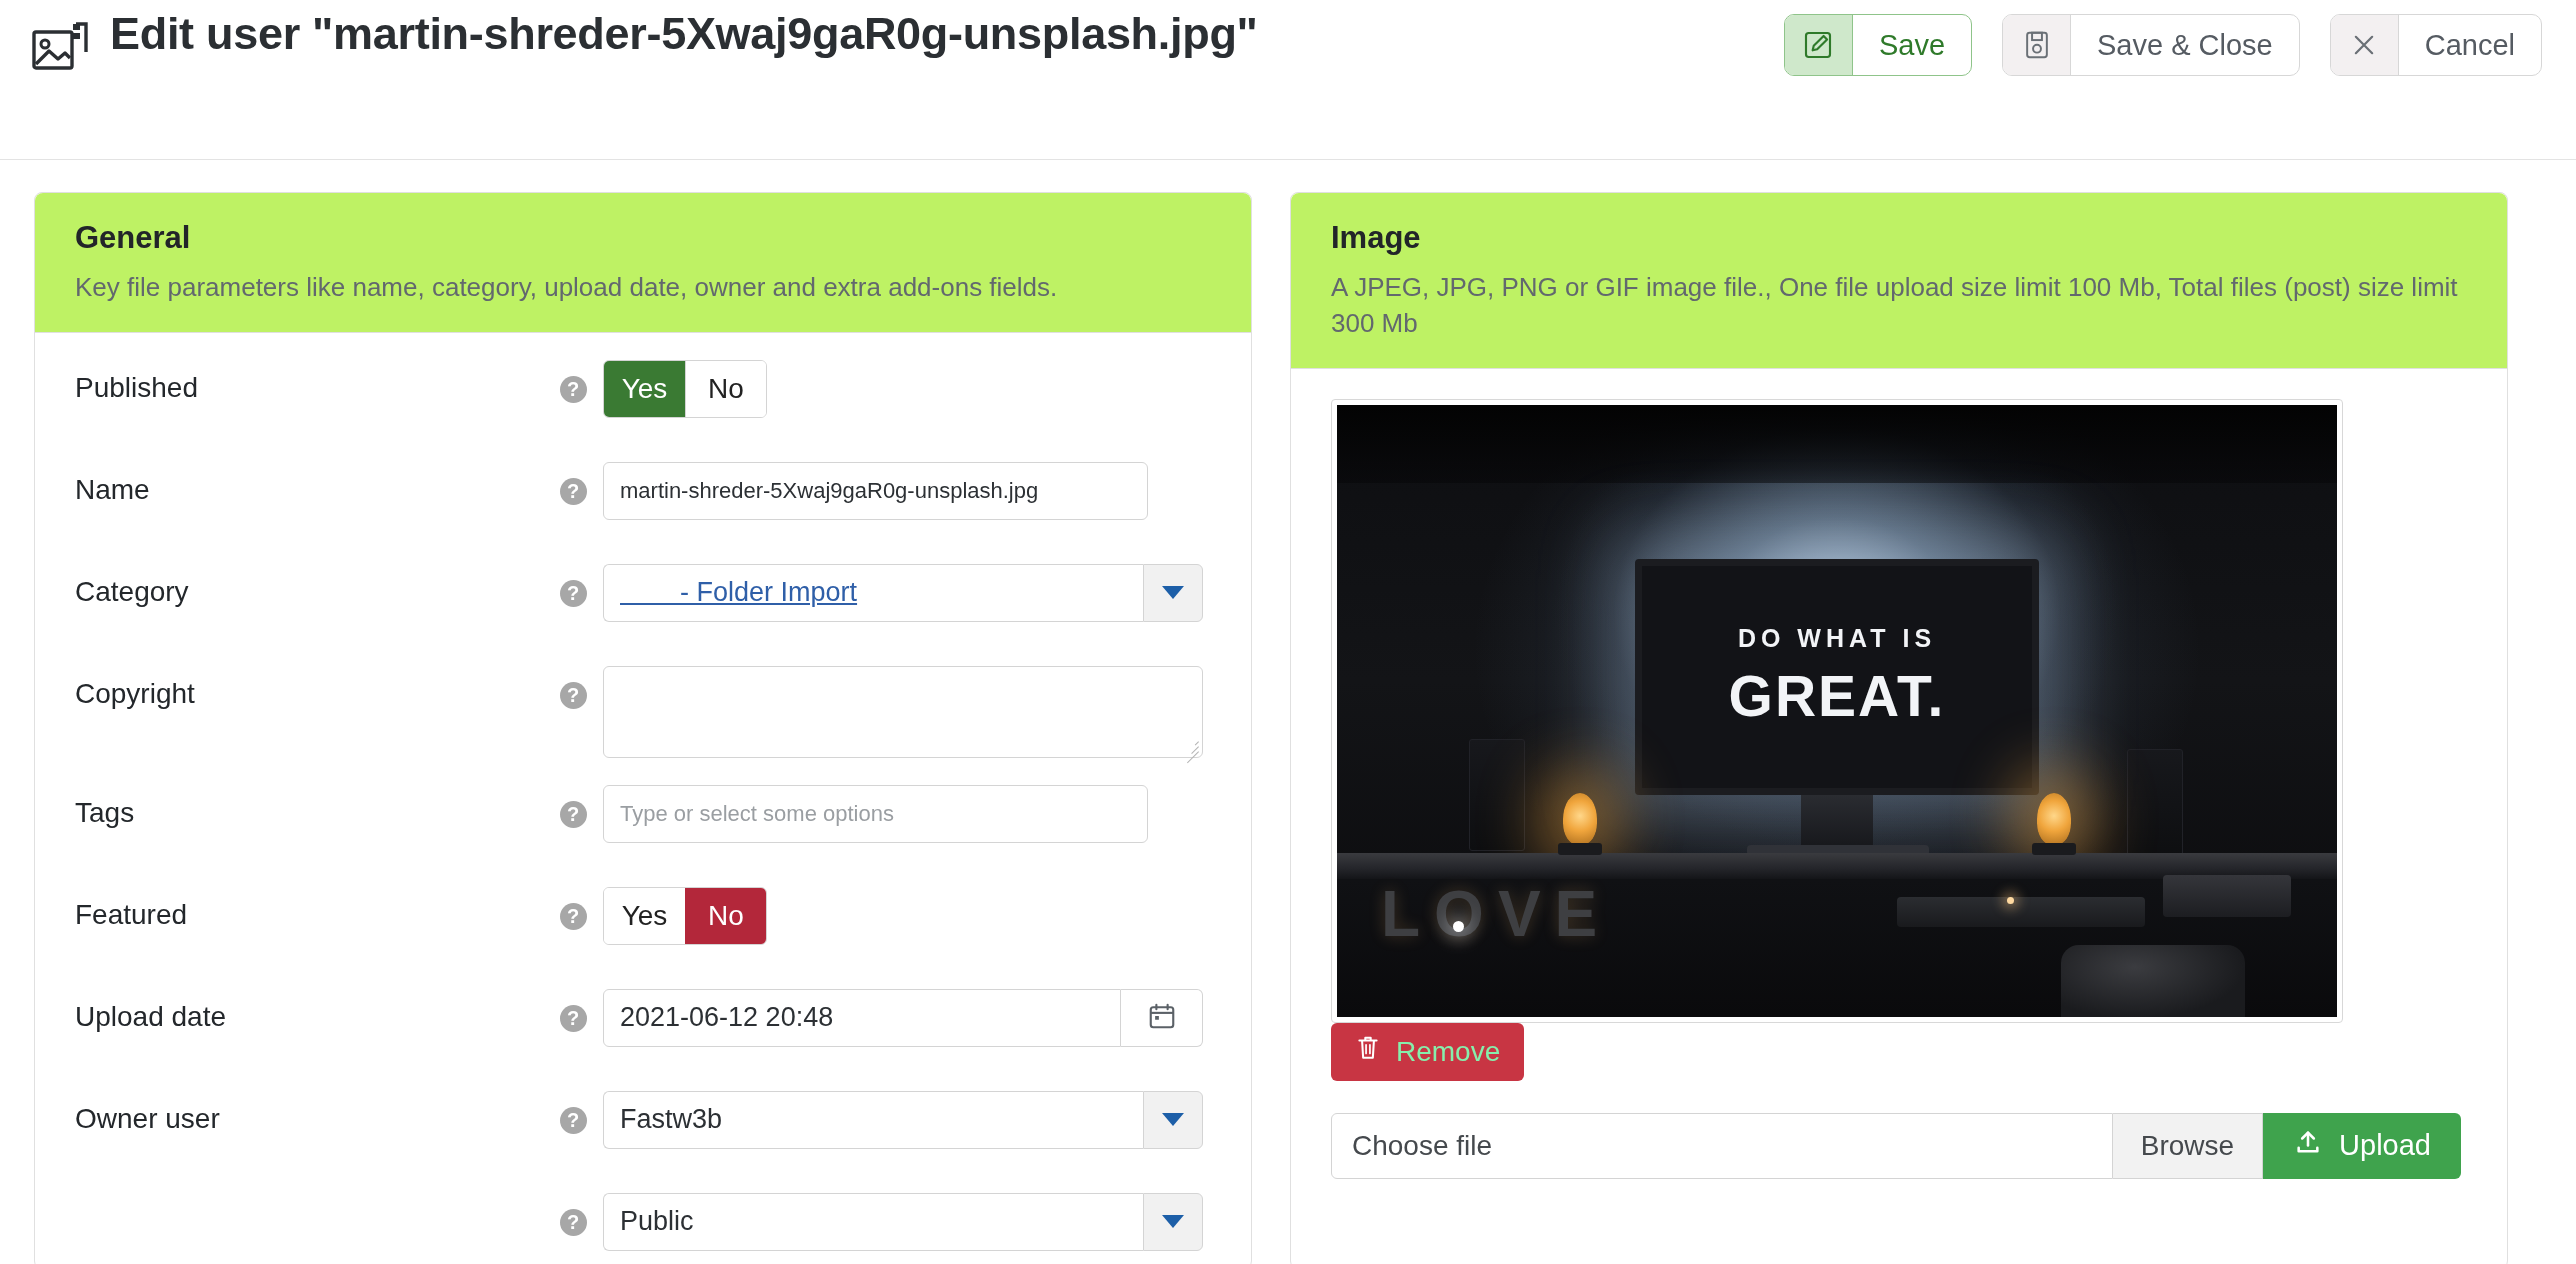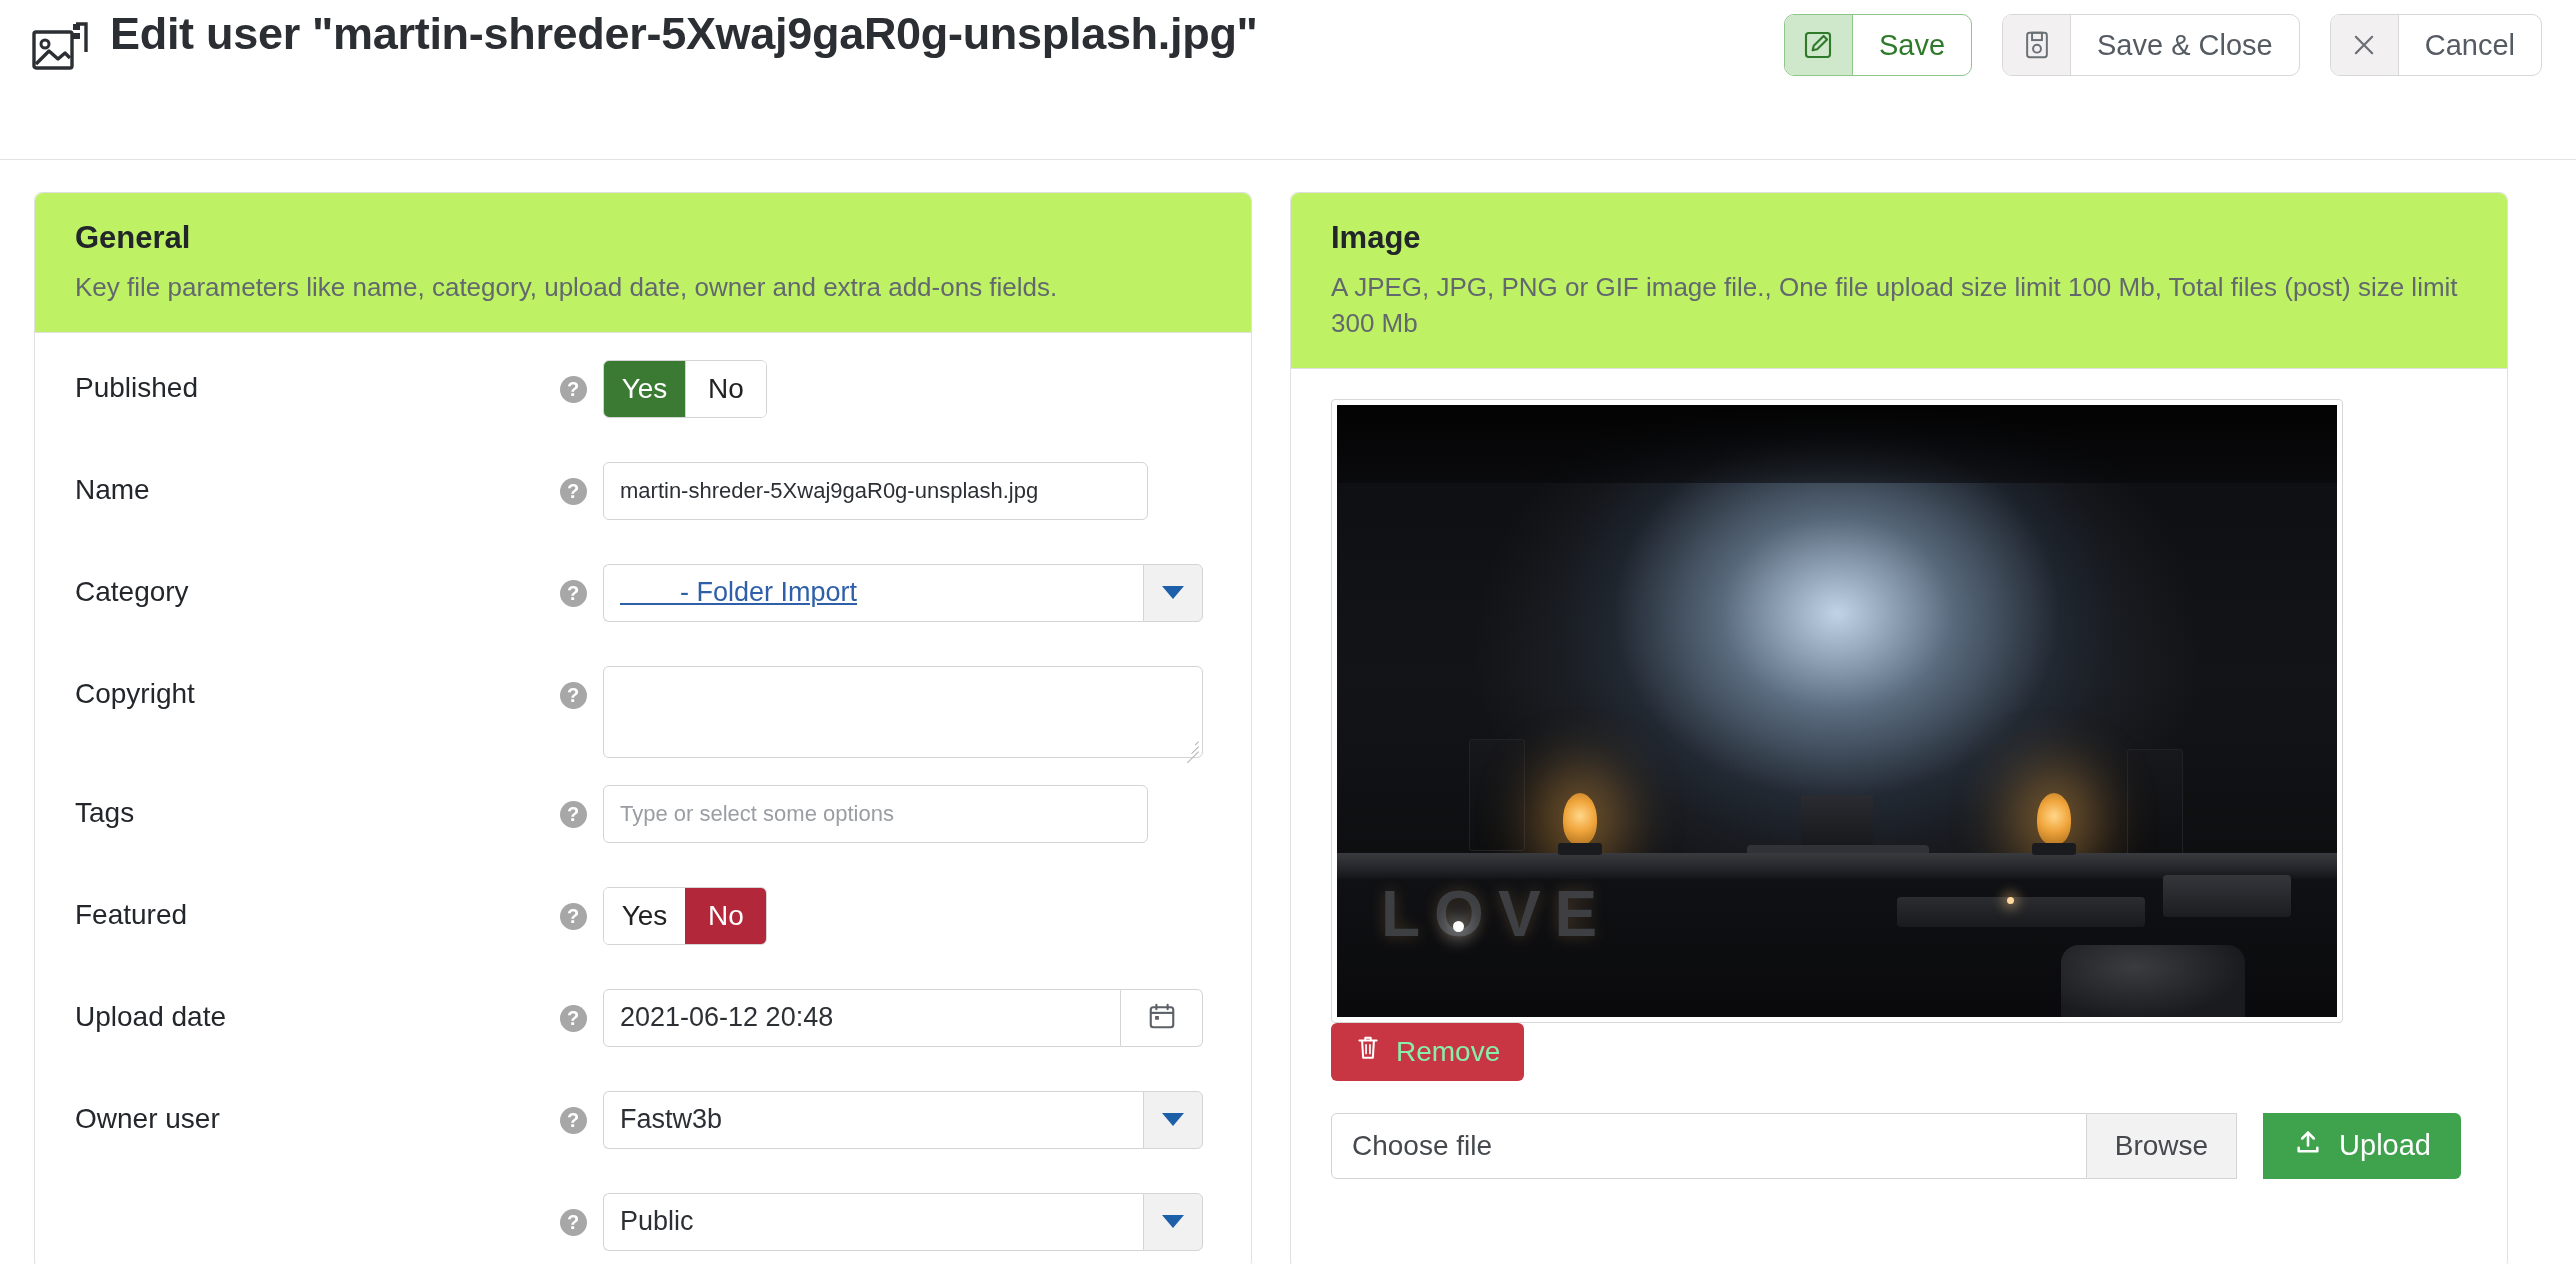--- a/index.html
+++ b/index.html
@@ -436,21 +436,20 @@
   .upload-row .uploadbtn {
     background: #3fa34d;
     border-radius: 0 6px 6px 0;
     display: flex;
     align-items: center;
     gap: 16px;
     padding: 0 30px;
     color: #ffffff;
     font-size: 29px;
     cursor: pointer;
-    margin-left: 26px;
   }
 </style>
 </head>
 <body>
 
 <div class="topbar">
   <div class="title-wrap">
     <span class="title-icon">
       <svg width="56" height="52" viewBox="0 0 56 52">
         <rect x="2" y="12" width="38" height="36" rx="2" fill="none" stroke="#2b2f33" stroke-width="3.4"></rect>
@@ -647,20 +646,26 @@
       <div class="panel-sub">A JPEG, JPG, PNG or GIF image file., One file upload size limit 100 Mb, Total files (post) size limit 300 Mb</div>
     </div>
 
     <div class="img-body">
       <div class="img-frame">
         <div class="preview">
           <div class="pv-wallglow"></div>
           <div class="pv-topblack"></div>
           <div class="pv-speaker s1"></div>
           <div class="pv-speaker s2"></div>
+          <div class="pv-monitor">
+            <div class="pv-m-text">
+              <div class="pv-m-l1">DO WHAT IS</div>
+              <div class="pv-m-l2">GREAT.</div>
+            </div>
+          </div>
           <div class="pv-stand"></div>
           <div class="pv-standbase"></div>
           <div class="pv-lamp l1"></div>
           <div class="pv-lamp l2"></div>
           <div class="pv-desk"></div>
           <div class="pv-lampbase l1"></div>
           <div class="pv-lampbase l2"></div>
           <div class="pv-deskfront"></div>
           <div class="pv-love">LOVE</div>
           <div class="pv-kbd"></div>

